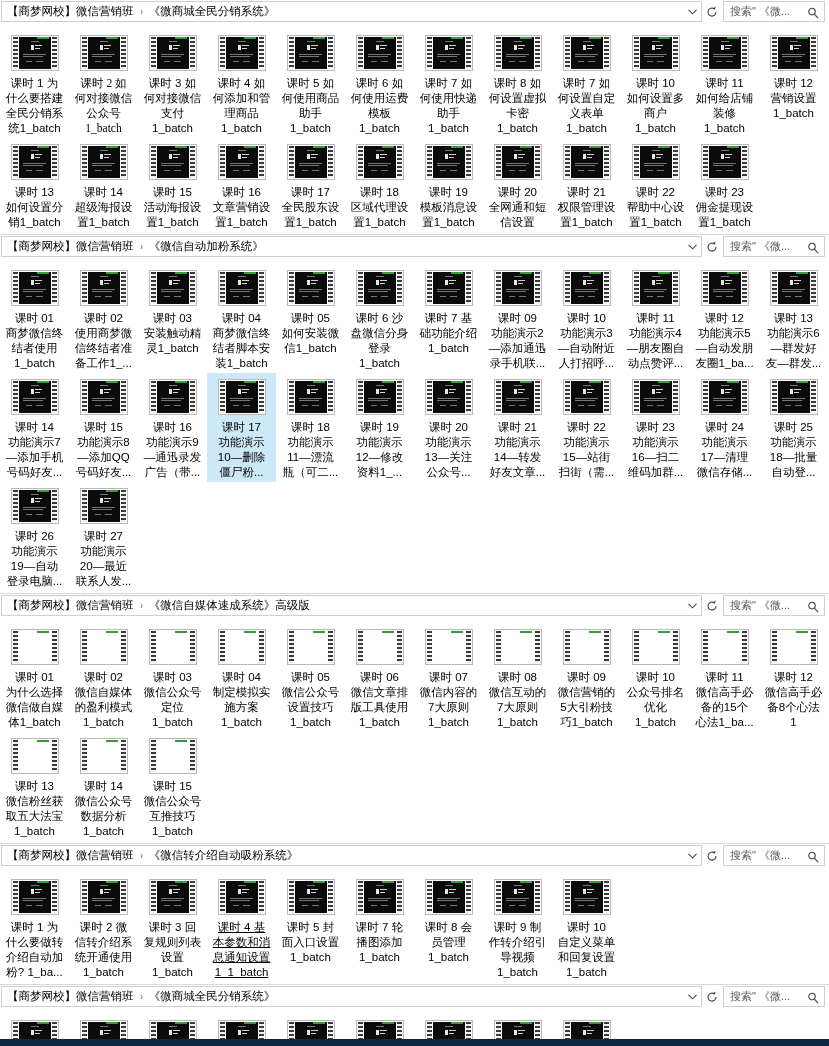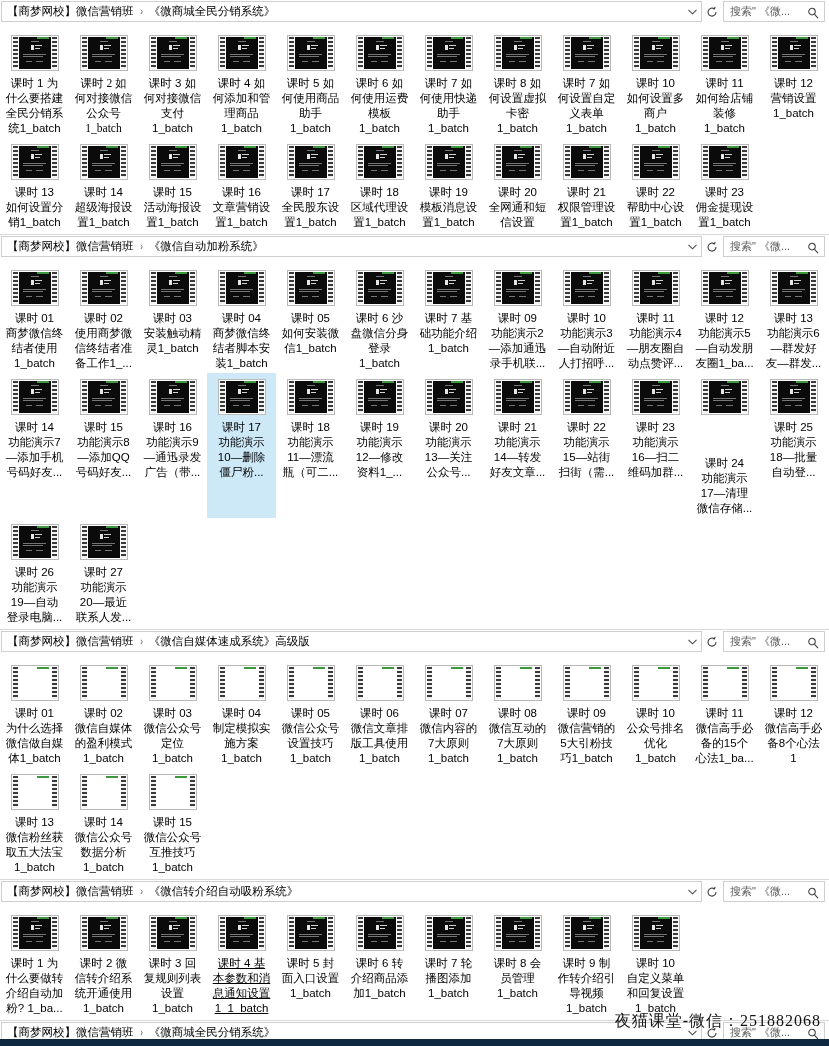--- a/index.html
+++ b/index.html
@@ -1252,21 +1252,21 @@
                 <div class="greenbar"></div>
                 <div class="perf l"></div>
                 <div class="perf r"></div>
               </div>
             </div>
             <div class="fname">课时 23
 功能演示
 16—扫二
 维码加群...</div>
           </div>
-          <div class="file" style="width: 69px; gap: 36px;">
+          <div class="file" style="width: 69px;">
             <div class="thumb-wrap">
               <div class="film dark">
                 <div class="screen">
                   <div class="blk" style="left:38%;top:24%;width:10%;height:16%"></div>
                   <div class="ln bright" style="left:50%;top:26%;width:22%"></div>
                   <div class="ln bright" style="left:50%;top:33%;width:18%"></div>
                   <div class="ln" style="left:38%;top:14%;width:26%"></div>
                   <div class="ln" style="left:14%;top:52%;width:72%"></div>
                   <div class="ln" style="left:14%;top:60%;width:64%"></div>
                   <div class="ln" style="left:22%;top:76%;width:20%"></div>
@@ -1748,42 +1748,20 @@
                   <div class="ln" style="left:14%;top:52%;width:72%"></div>
                   <div class="ln" style="left:14%;top:60%;width:64%"></div>
                   <div class="ln" style="left:22%;top:76%;width:20%"></div>
                   <div class="ln" style="left:56%;top:76%;width:20%"></div>
                 </div>
                 <div class="greenbar"></div>
                 <div class="perf l"></div>
                 <div class="perf r"></div>
               </div>
             </div>
-            <div class="fname">课时 6  转
-介绍商品添
-加1_batch</div>
-          </div>
-          <div class="file" style="width: 69px;">
-            <div class="thumb-wrap">
-              <div class="film dark">
-                <div class="screen">
-                  <div class="blk" style="left:38%;top:24%;width:10%;height:16%"></div>
-                  <div class="ln bright" style="left:50%;top:26%;width:22%"></div>
-                  <div class="ln bright" style="left:50%;top:33%;width:18%"></div>
-                  <div class="ln" style="left:38%;top:14%;width:26%"></div>
-                  <div class="ln" style="left:14%;top:52%;width:72%"></div>
-                  <div class="ln" style="left:14%;top:60%;width:64%"></div>
-                  <div class="ln" style="left:22%;top:76%;width:20%"></div>
-                  <div class="ln" style="left:56%;top:76%;width:20%"></div>
-                </div>
-                <div class="greenbar"></div>
-                <div class="perf l"></div>
-                <div class="perf r"></div>
-              </div>
-            </div>
             <div class="fname">课时 7  轮
 播图添加
 1_batch</div>
           </div>
           <div class="file" style="width: 69px;">
             <div class="thumb-wrap">
               <div class="film dark">
                 <div class="screen">
                   <div class="blk" style="left:38%;top:24%;width:10%;height:16%"></div>
                   <div class="ln bright" style="left:50%;top:26%;width:22%"></div>
@@ -2029,15 +2007,14 @@
                 </div>
                 <div class="greenbar"></div>
                 <div class="perf l"></div>
                 <div class="perf r"></div>
               </div>
             </div>
           </div>
         </div>
       </div>
     </div>
-  <div class="watermark">夜猫课堂-微信：251882068</div>
   <div class="bottombar"></div>
 </div>
 
 </body></html>

